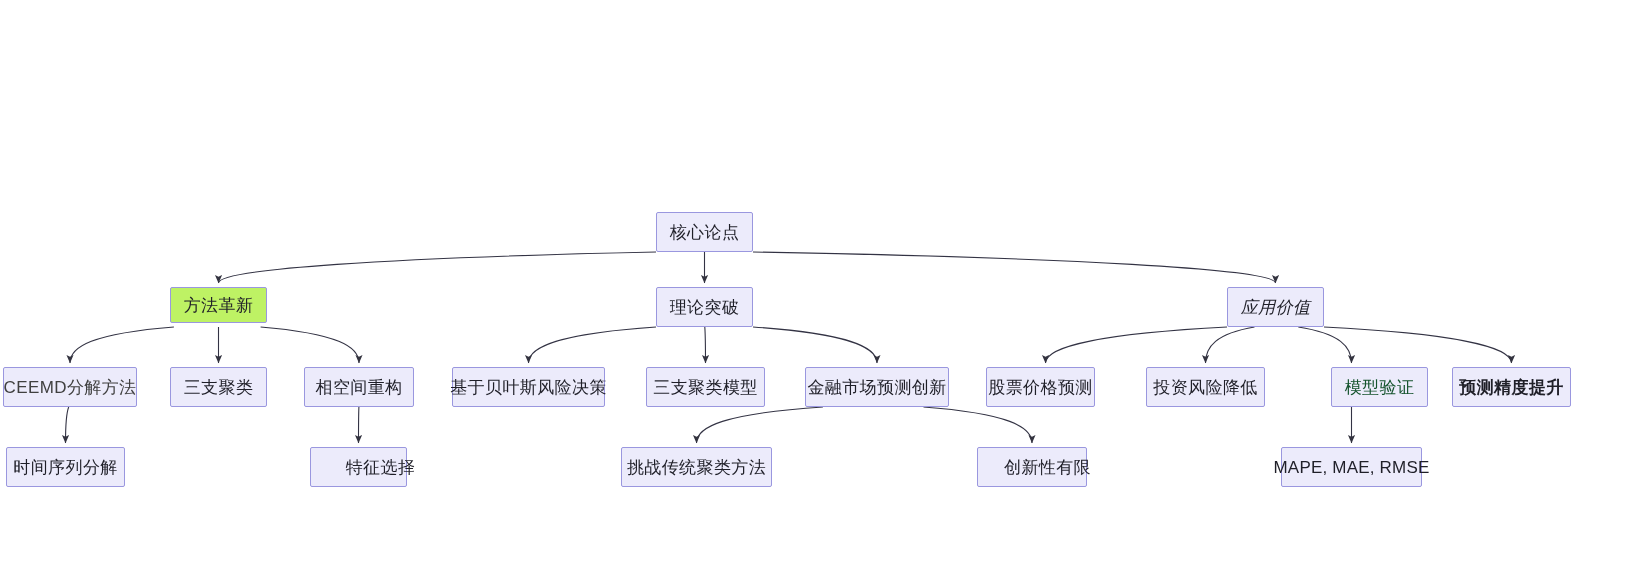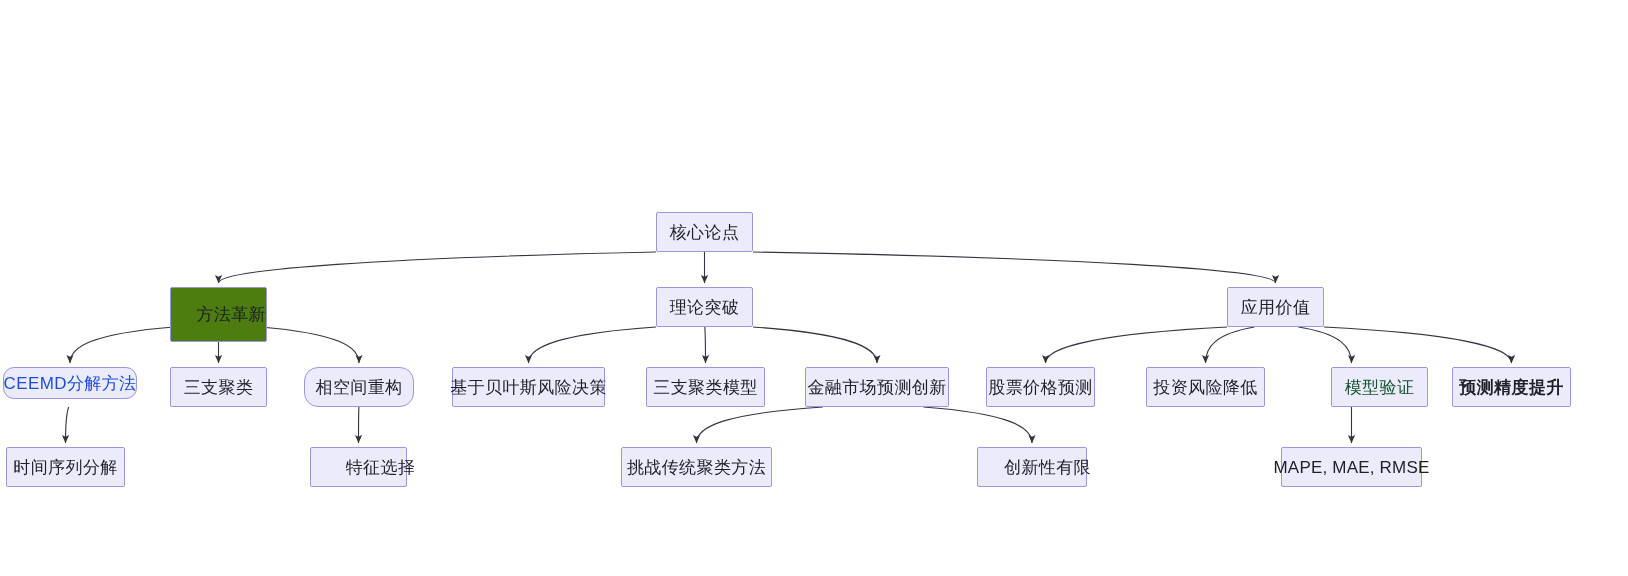--- a/index.html
+++ b/index.html
@@ -76,36 +76,36 @@
         <path d="M 358.9 407.0 C 358.6 413.5, 358.5 426.8, 358.5 443.0" fill="none" stroke="#333344" stroke-width="1.1" marker-end="url(#arrowhead)"></path>
         <path d="M 822.9 407.0 C 723.6 413.5, 696.5 426.8, 696.5 443.0" fill="none" stroke="#333344" stroke-width="1.1" marker-end="url(#arrowhead)"></path>
         <path d="M 923.5 407.0 C 1008.8 413.5, 1032.0 426.8, 1032.0 443.0" fill="none" stroke="#333344" stroke-width="1.1" marker-end="url(#arrowhead)"></path>
         <path d="M 1351.5 407.0 C 1351.5 413.5, 1351.5 426.8, 1351.5 443.0" fill="none" stroke="#333344" stroke-width="1.1" marker-end="url(#arrowhead)"></path>
       </g>
   </svg>
   <div id="node-group">
       <div class="node" style="left: 656px; top: 212px; width: 97px; height: 40px; background: rgb(236, 235, 251); border-color: rgb(154, 151, 223); color: rgb(31, 31, 40);">
         <span class="label">核心论点</span>
       </div>
-      <div class="node" style="left: 170px; top: 287px; width: 97px; height: 55px; background: #4d7c0f; border-color: rgb(154, 151, 223); color: rgb(31, 31, 40); justify-content: flex-end;">
+      <div class="node" style="left: 170px; top: 287px; width: 97px; height: 36px; background: #bef264; border-color: rgb(154, 151, 223); color: rgb(31, 31, 40);">
         <span class="label">方法革新</span>
       </div>
       <div class="node" style="left: 656px; top: 287px; width: 97px; height: 40px; background: rgb(236, 235, 251); border-color: rgb(154, 151, 223); color: rgb(31, 31, 40);">
         <span class="label">理论突破</span>
       </div>
-      <div class="node" style="left: 1227px; top: 287px; width: 97px; height: 40px; background: rgb(236, 235, 251); border-color: rgb(154, 151, 223); color: rgb(31, 31, 40);">
+      <div class="node" style="left: 1227px; top: 287px; width: 97px; height: 40px; background: rgb(236, 235, 251); border-color: rgb(154, 151, 223); color: rgb(31, 31, 40); font-style: italic;">
         <span class="label">应用价值</span>
       </div>
-      <div class="node" style="left: 3px; top: 367px; width: 134px; height: 32px; background: rgb(236, 235, 251); border-color: rgb(154, 151, 223); color: #1d4ed8; border-radius: 11px;">
+      <div class="node" style="left: 3px; top: 367px; width: 134px; height: 40px; background: rgb(236, 235, 251); border-color: rgb(154, 151, 223); color: #404040;">
         <span class="label">CEEMD分解方法</span>
       </div>
       <div class="node" style="left: 170px; top: 367px; width: 97px; height: 40px; background: rgb(236, 235, 251); border-color: rgb(154, 151, 223); color: rgb(31, 31, 40);">
         <span class="label">三支聚类</span>
       </div>
-      <div class="node" style="left: 304px; top: 367px; width: 110px; height: 40px; background: rgb(236, 235, 251); border-color: rgb(154, 151, 223); color: rgb(31, 31, 40); border-radius: 14px;">
+      <div class="node" style="left: 304px; top: 367px; width: 110px; height: 40px; background: rgb(236, 235, 251); border-color: rgb(154, 151, 223); color: rgb(31, 31, 40);">
         <span class="label">相空间重构</span>
       </div>
       <div class="node" style="left: 452px; top: 367px; width: 153px; height: 40px; background: rgb(236, 235, 251); border-color: rgb(154, 151, 223); color: rgb(31, 31, 40);">
         <span class="label">基于贝叶斯风险决策</span>
       </div>
       <div class="node" style="left: 646px; top: 367px; width: 119px; height: 40px; background: rgb(236, 235, 251); border-color: rgb(154, 151, 223); color: rgb(31, 31, 40);">
         <span class="label">三支聚类模型</span>
       </div>
       <div class="node" style="left: 805px; top: 367px; width: 144px; height: 40px; background: rgb(236, 235, 251); border-color: rgb(154, 151, 223); color: rgb(31, 31, 40);">
         <span class="label">金融市场预测创新</span>

